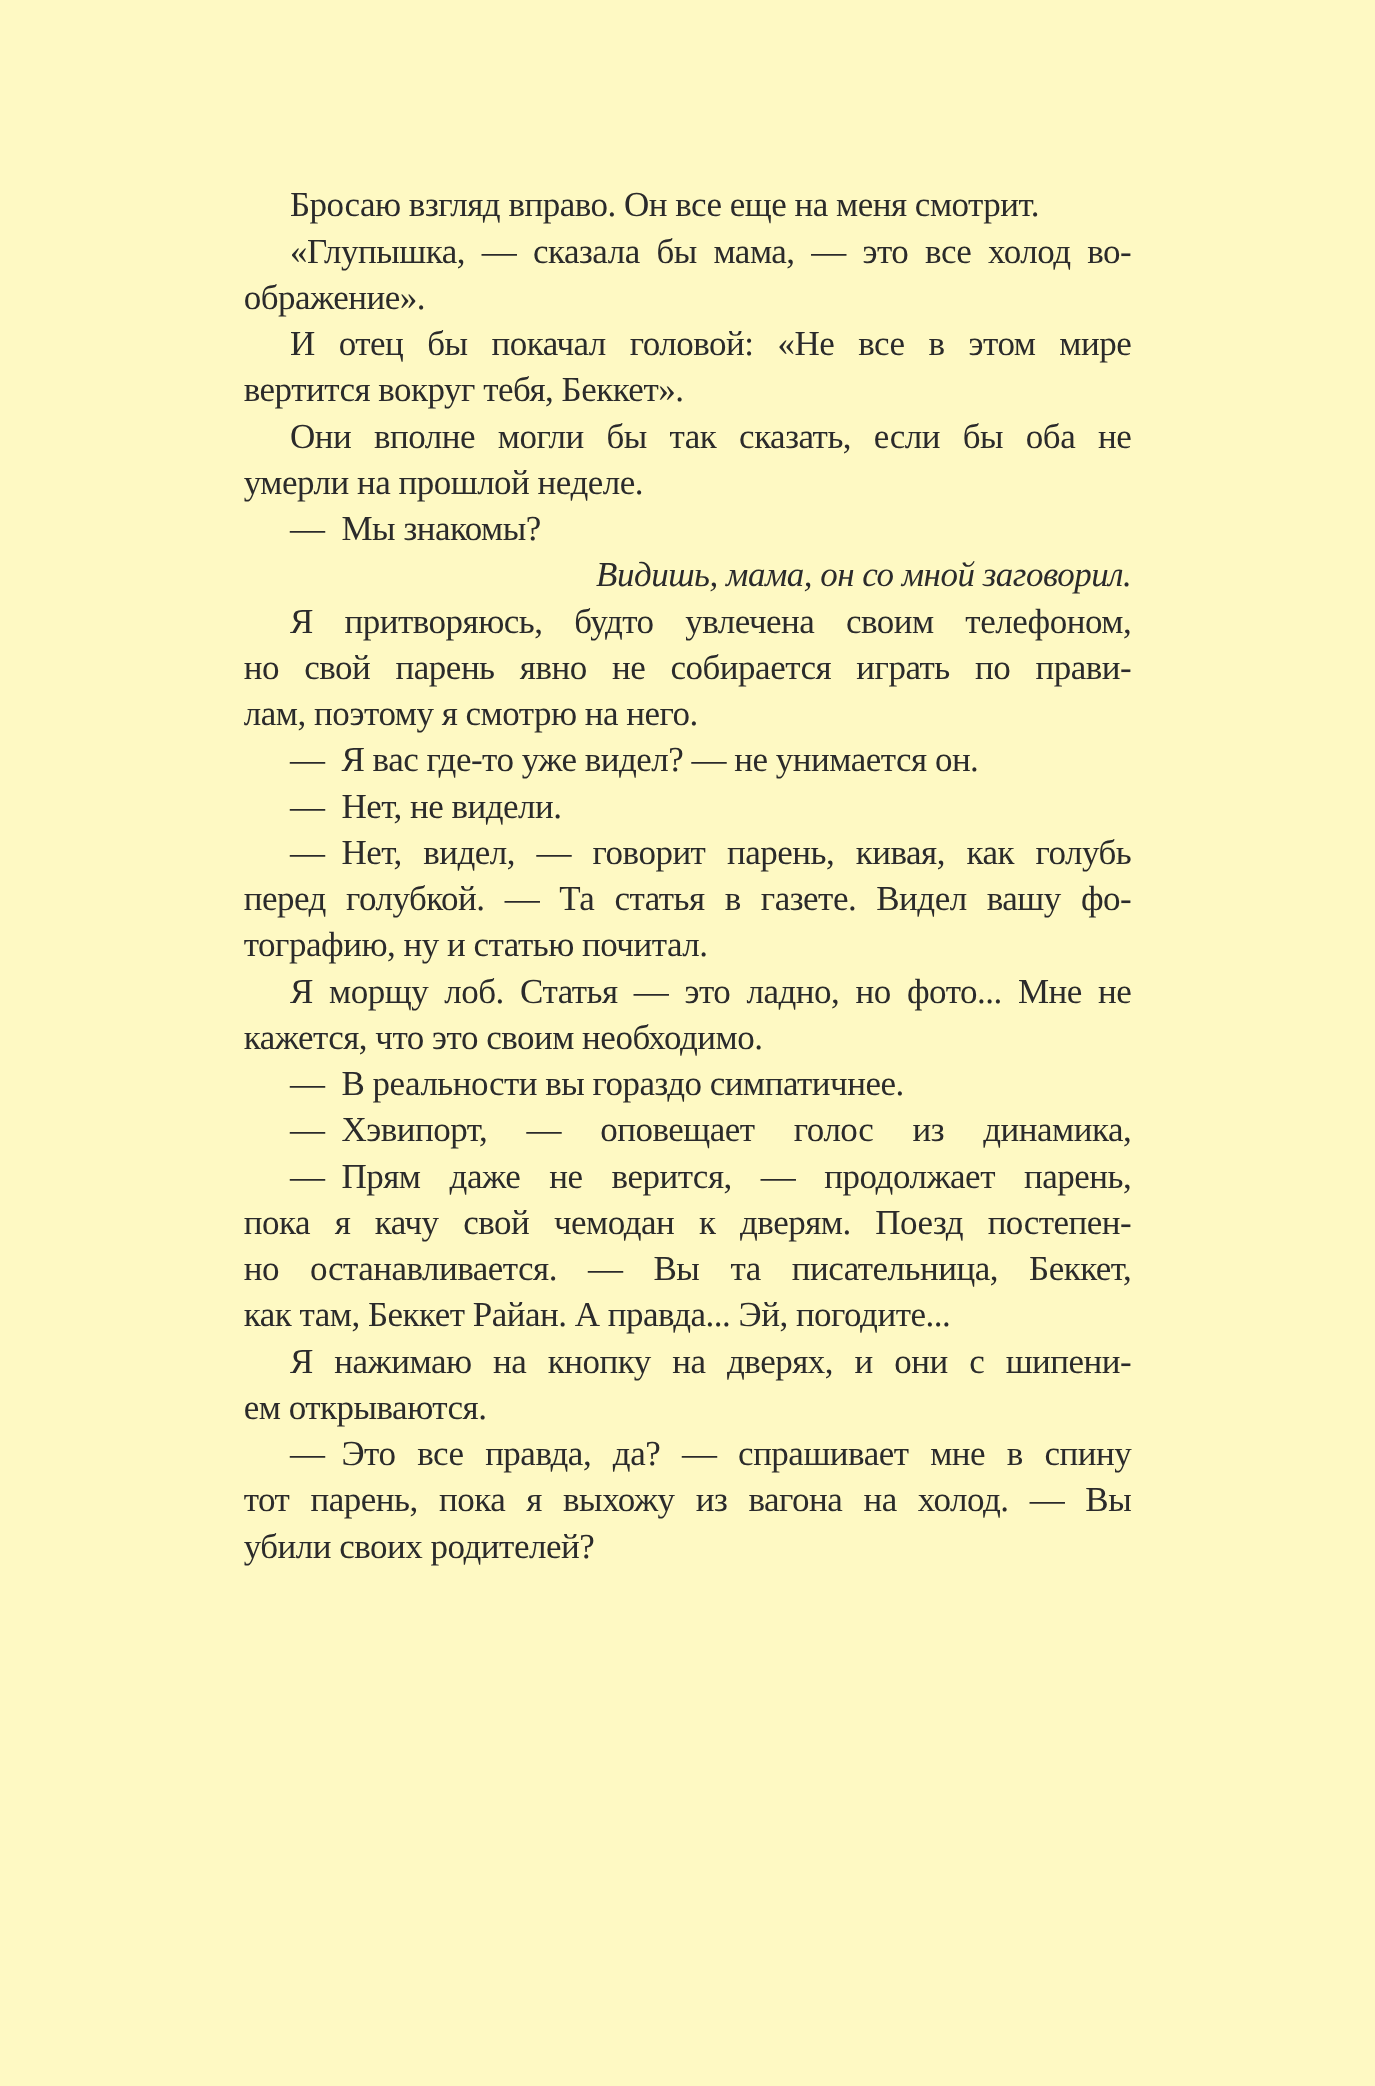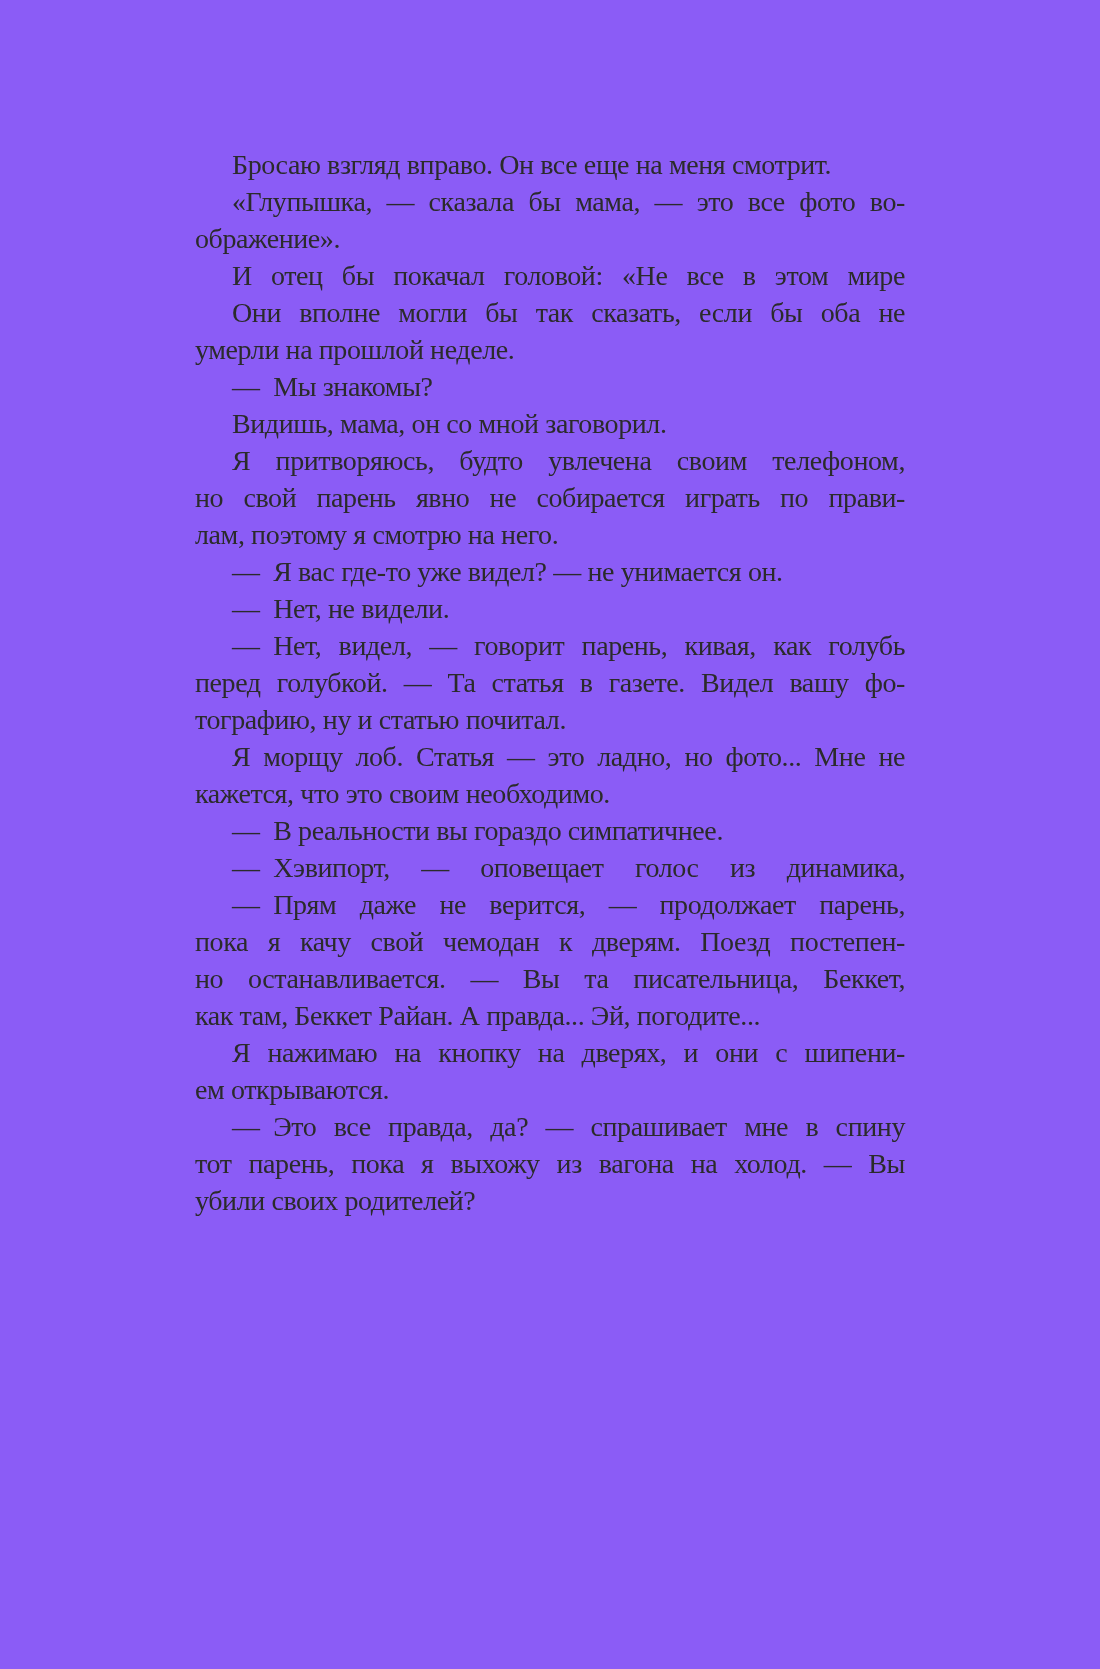--- a/index.html
+++ b/index.html
@@ -31,31 +31,34 @@
     white-space: normal;
   }
   .line.indent {
     padding-left: 37px;
   }
   .line.justify {
     text-align: justify;
     text-align-last: justify;
   }
   .line.italic {
+    font-style: italic;
+    text-align: right;
   }
 </style>
 </head>
 <body>
 
-<div class="page" style="background: #8b5cf6;">
+<div class="page" style="background: #fef9c3;">
   <div class="text-block" id="text-block" style="color: rgb(43, 43, 43);">
       <div class="line indent">Бросаю взгляд вправо. Он все еще на меня смотрит.</div>
-      <div class="line indent justify">«Глупышка, — сказала бы мама, — это все фото во-</div>
+      <div class="line indent justify">«Глупышка, — сказала бы мама, — это все холод во-</div>
       <div class="line">ображение».</div>
       <div class="line indent justify">И отец бы покачал головой: «Не все в этом мире</div>
+      <div class="line">вертится вокруг тебя, Беккет».</div>
       <div class="line indent justify">Они вполне могли бы так сказать, если бы оба не</div>
       <div class="line">умерли на прошлой неделе.</div>
       <div class="line indent">— Мы знакомы?</div>
       <div class="line indent italic">Видишь, мама, он со мной заговорил.</div>
       <div class="line indent justify">Я притворяюсь, будто увлечена своим телефоном,</div>
       <div class="line justify">но свой парень явно не собирается играть по прави-</div>
       <div class="line">лам, поэтому я смотрю на него.</div>
       <div class="line indent">— Я вас где-то уже видел? — не унимается он.</div>
       <div class="line indent">— Нет, не видели.</div>
       <div class="line indent justify">— Нет, видел, — говорит парень, кивая, как голубь</div>

